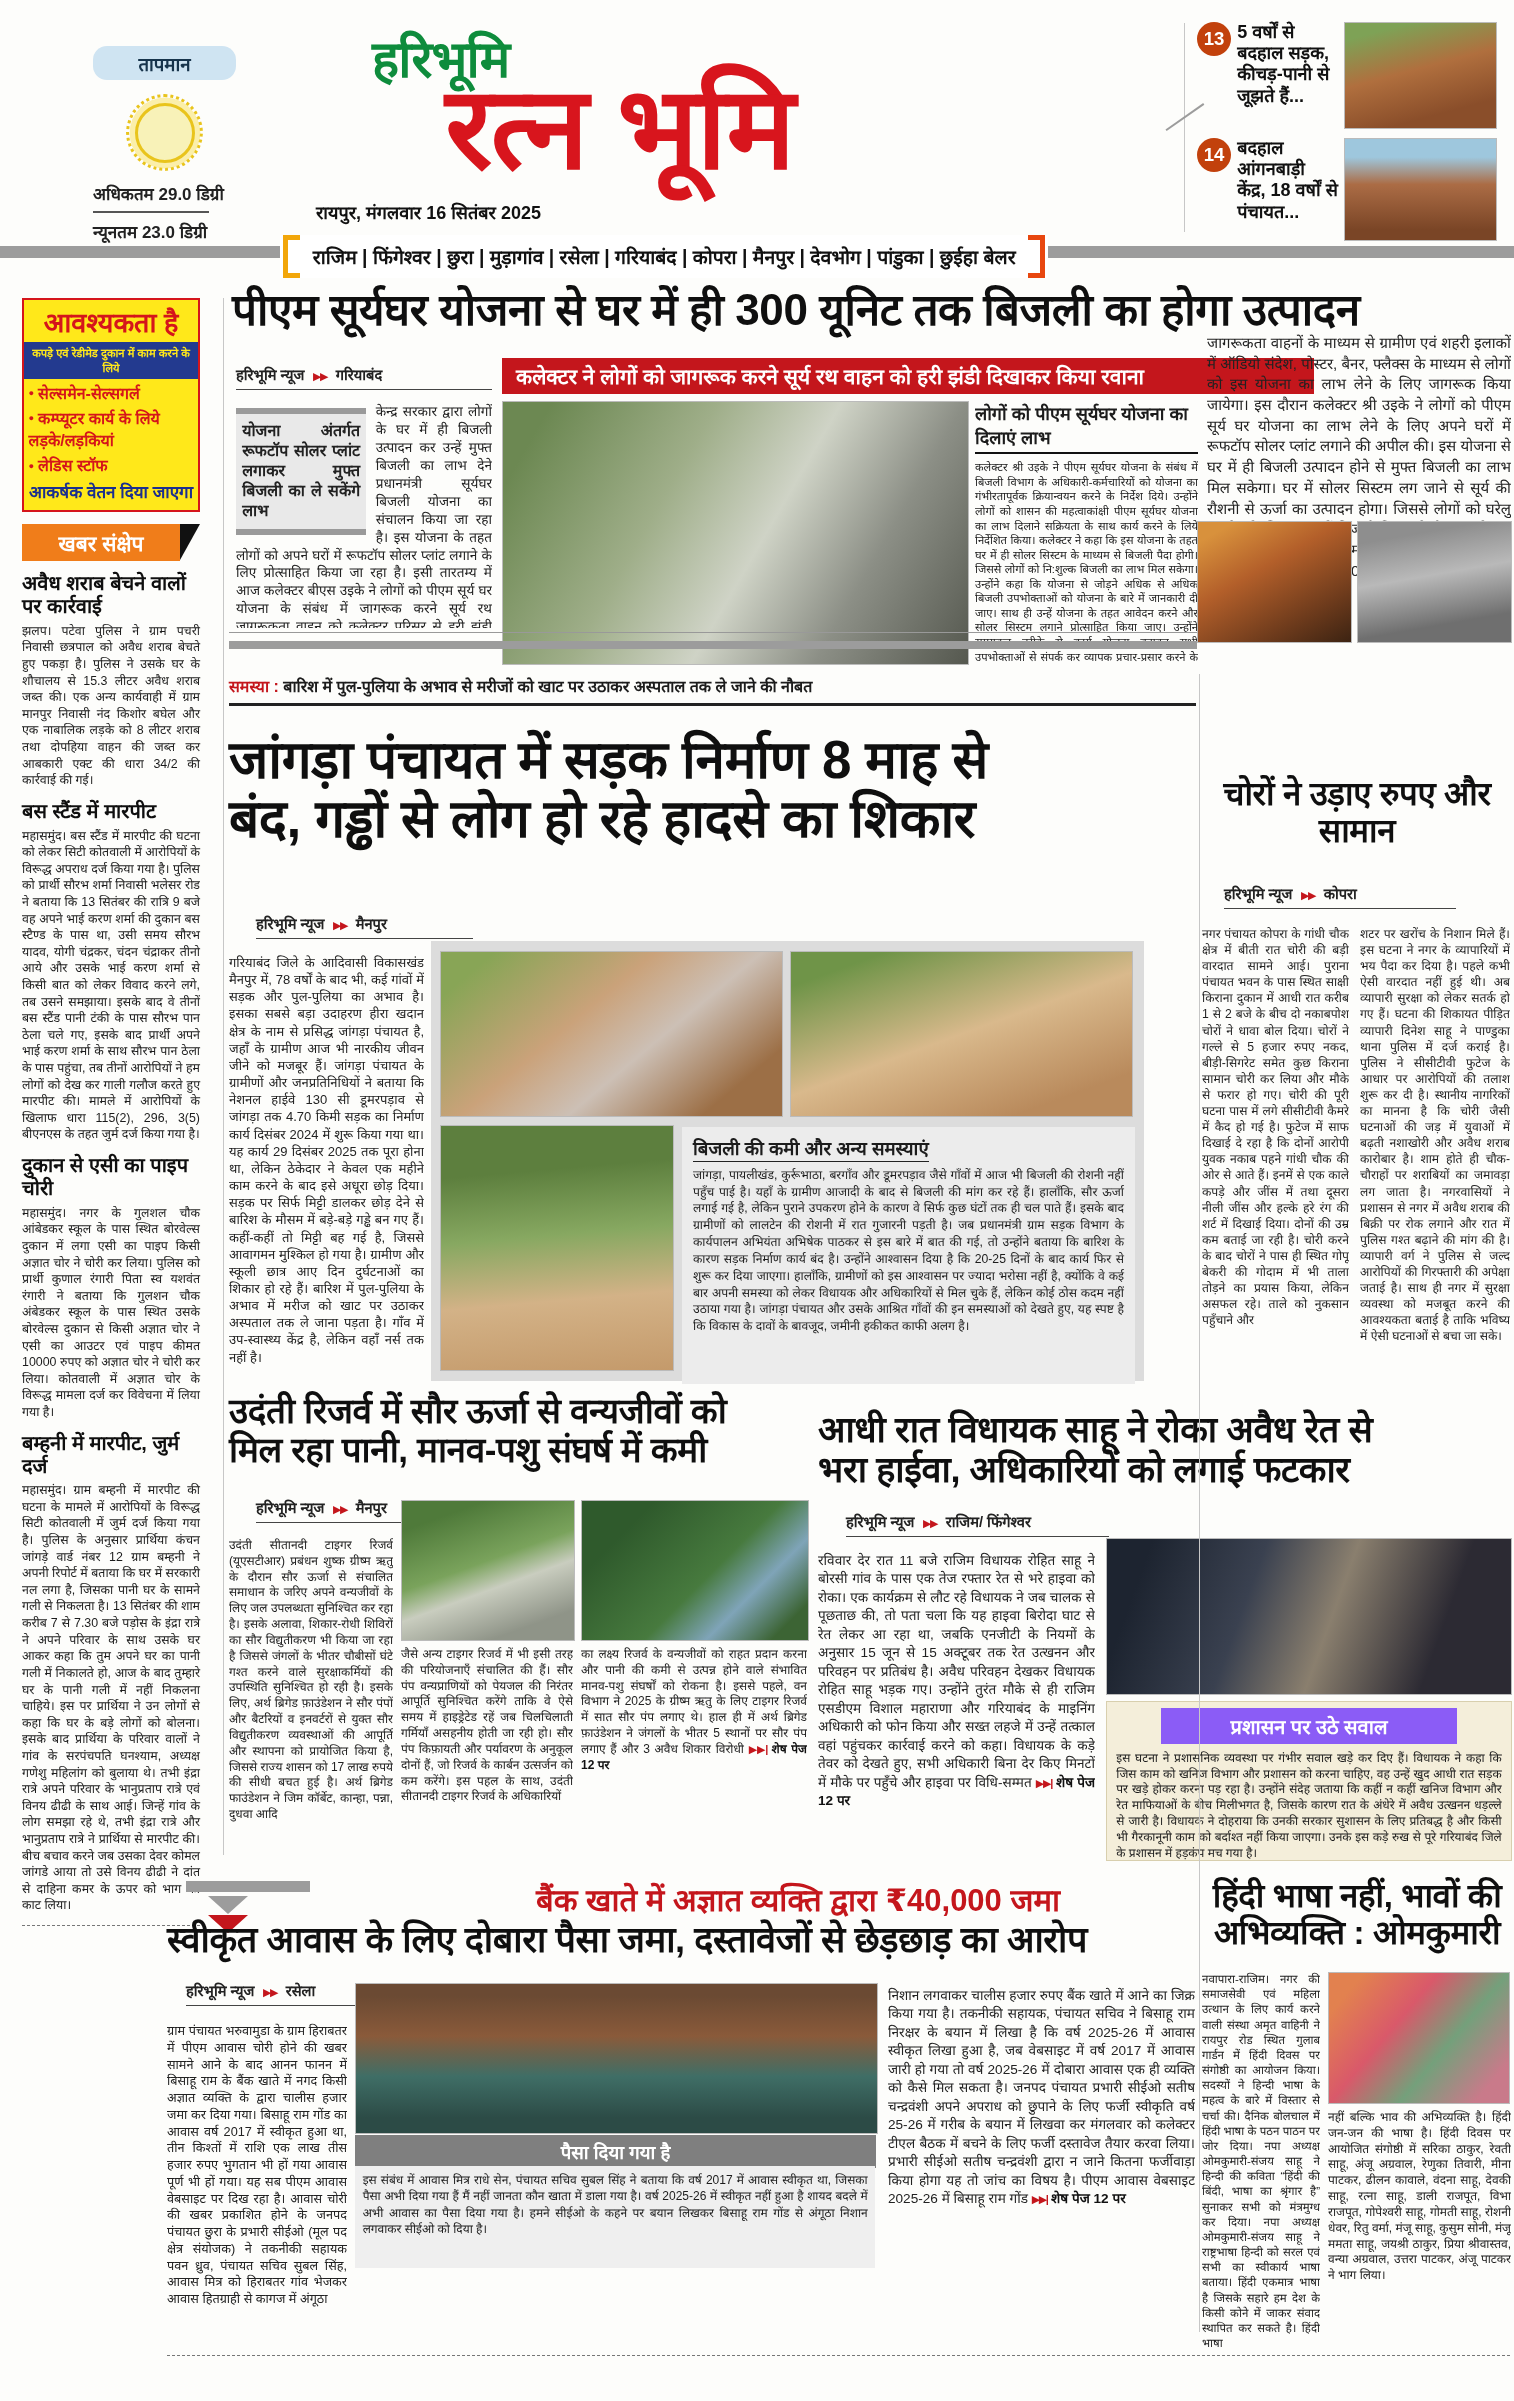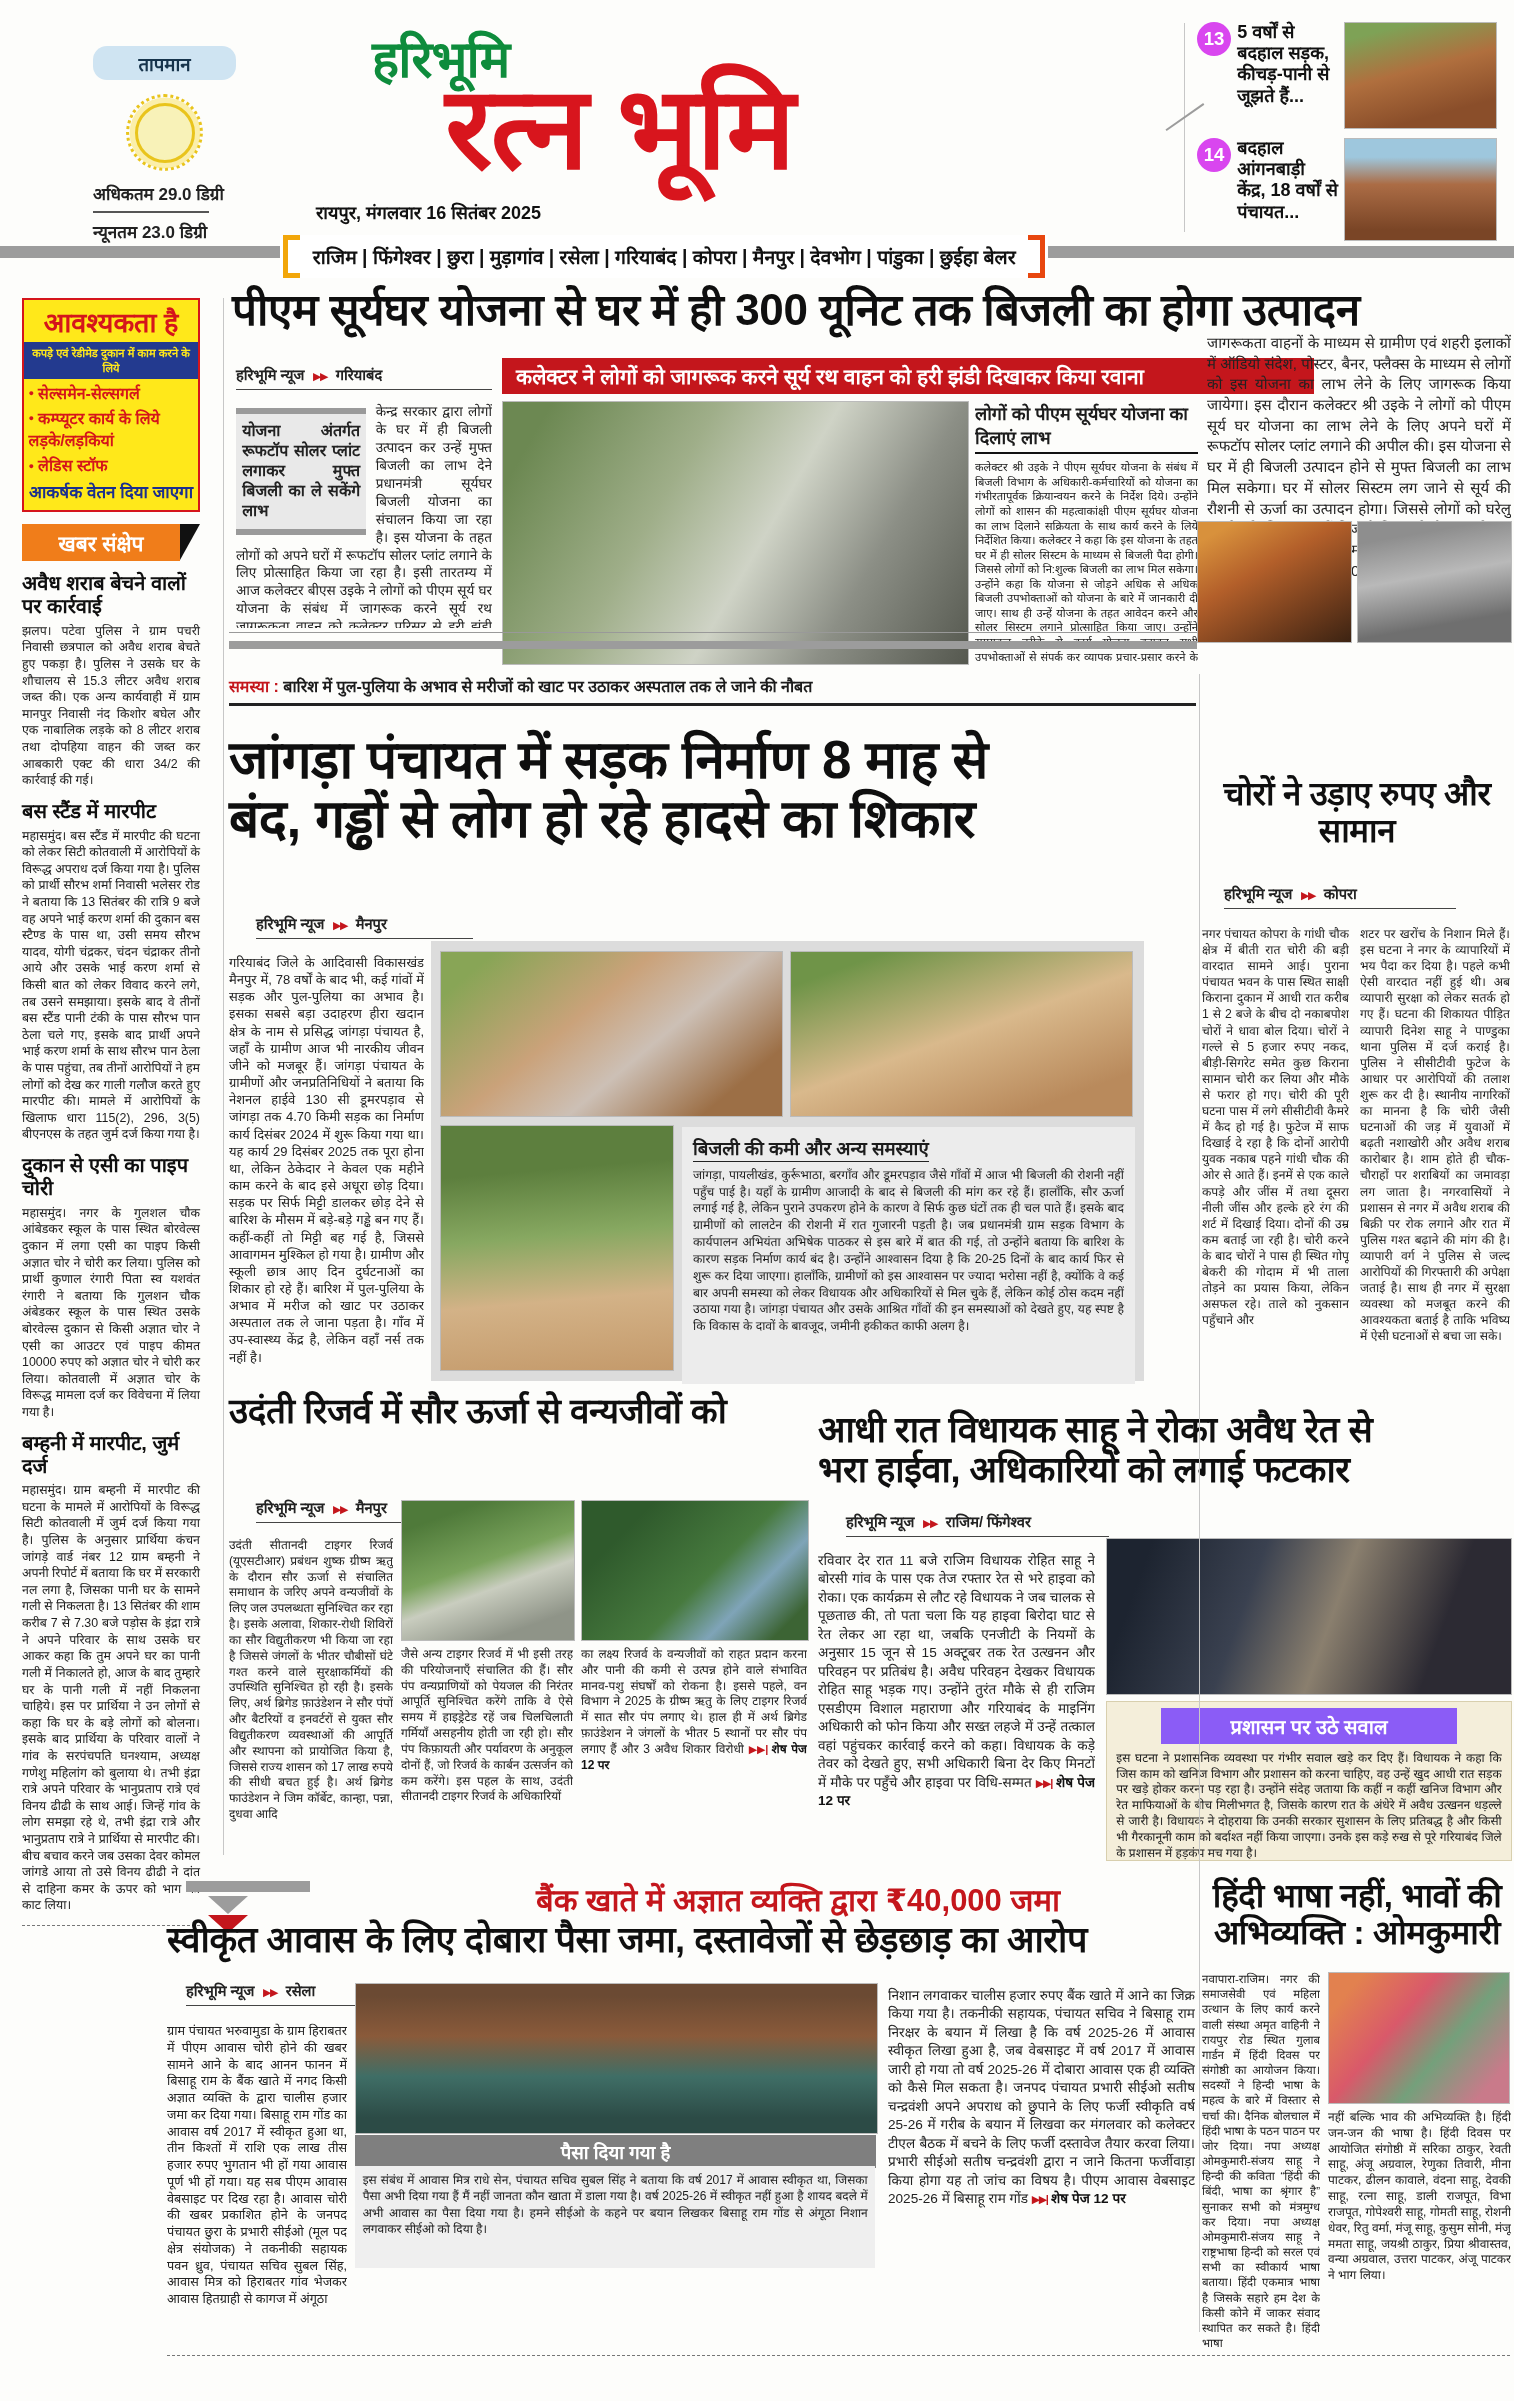--- a/index.html
+++ b/index.html
@@ -21,21 +21,21 @@
   
   .brand-top{color:#0e8c3c;font-size:51px;font-weight:800;letter-spacing:-0.8px;}
   .brand-main{color:#d8151d;font-size:115px;font-weight:800;letter-spacing:-1.5px;line-height:1;}
   .dateline{font-weight:bold;font-size:18px;color:#111;}
   .weather-pill{background:#cfe4f2;border-radius:14px;color:#17344c;font-weight:bold;font-size:18.6px;
                 padding:4.6px 0;text-align:center;}
   .sun{width:54px;height:54px;border-radius:50%;background:#f8f2b8;border:3.1px solid #e9c41c;
        box-shadow:0 0 0 5.4px rgba(248,222,70,.45);}
   .sun-wrap{width:71px;height:71px;border:3.1px dotted #e9c41c;border-radius:50%;display:flex;align-items:center;justify-content:center;}
   .w-line{font-weight:bold;font-size:17px;color:#222;}
-  .teaser-num{width:34px;height:34px;border-radius:50%;background:#d946ef;color:#fff;font-weight:bold;
+  .teaser-num{width:34px;height:34px;border-radius:50%;background:#c2410c;color:#fff;font-weight:bold;
               font-size:18.6px;display:flex;align-items:center;justify-content:center;flex:0 0 34px;}
   .teaser-txt{font-weight:bold;font-size:18px;line-height:1.18;color:#111;}
   .loc-bar{background:#9c9c9c;height:11.6px;width:1514px;}
   .loc-box{background:#fff;display:flex;align-items:center;gap:7.7px;padding:0 3.1px;}
   .loc-text{font-weight:800;font-size:19.4px;color:#111;white-space:nowrap;padding:3.1px 4.6px;}
   .brk{width:12.4px;height:33px;}
   .brk.l{border-left:5.4px solid #f2a60a;border-top:5.4px solid #f2a60a;border-bottom:5.4px solid #f2a60a;}
   .brk.r{border-right:5.4px solid #e8470f;border-top:5.4px solid #e8470f;border-bottom:5.4px solid #e8470f;}
   
   .ad{background:#ffe81a;border:2.3px solid #d5151b;}
@@ -222,20 +222,21 @@
       <span>हरिभूमि न्यूज</span>
       <span class="arr">▶▶</span>
       <span>कोपरा</span>
     </div>
   </div>
   <div class="abs body-txt jus ov" style="left:1202px;top:926px;width:147px;height:479px;font-size:12.2px;">नगर पंचायत कोपरा के गांधी चौक क्षेत्र में बीती रात चोरी की बड़ी वारदात सामने आई। पुराना पंचायत भवन के पास स्थित साक्षी किराना दुकान में आधी रात करीब 1 से 2 बजे के बीच दो नकाबपोश चोरों ने धावा बोल दिया। चोरों ने गल्ले से 5 हजार रुपए नकद, बीड़ी-सिगरेट समेत कुछ किराना सामान चोरी कर लिया और मौके से फरार हो गए। चोरी की पूरी घटना पास में लगे सीसीटीवी कैमरे में कैद हो गई है। फुटेज में साफ दिखाई दे रहा है कि दोनों आरोपी युवक नकाब पहने गांधी चौक की ओर से आते हैं। इनमें से एक काले कपड़े और जींस में तथा दूसरा नीली जींस और हल्के हरे रंग की शर्ट में दिखाई दिया। दोनों की उम्र कम बताई जा रही है। चोरी करने के बाद चोरों ने पास ही स्थित गोपू बेकरी की गोदाम में भी ताला तोड़ने का प्रयास किया, लेकिन असफल रहे। ताले को नुकसान पहुँचाने और</div>
   <div class="abs body-txt jus ov" style="left:1360px;top:926px;width:150px;height:479px;font-size:12.2px;">शटर पर खरोंच के निशान मिले हैं। इस घटना ने नगर के व्यापारियों में भय पैदा कर दिया है। पहले कभी ऐसी वारदात नहीं हुई थी। अब व्यापारी सुरक्षा को लेकर सतर्क हो गए हैं। घटना की शिकायत पीड़ित व्यापारी दिनेश साहू ने पाण्डुका थाना पुलिस में दर्ज कराई है। पुलिस ने सीसीटीवी फुटेज के आधार पर आरोपियों की तलाश शुरू कर दी है। स्थानीय नागरिकों का मानना है कि चोरी जैसी घटनाओं की जड़ में युवाओं में बढ़ती नशाखोरी और अवैध शराब कारोबार है। शाम होते ही चौक-चौराहों पर शराबियों का जमावड़ा लग जाता है। नगरवासियों ने प्रशासन से नगर में अवैध शराब की बिक्री पर रोक लगाने और रात में पुलिस गश्त बढ़ाने की मांग की है। व्यापारी वर्ग ने पुलिस से जल्द आरोपियों की गिरफ्तारी की अपेक्षा जताई है। साथ ही नगर में सुरक्षा व्यवस्था को मजबूत करने की आवश्यकता बताई है ताकि भविष्य में ऐसी घटनाओं से बचा जा सके।</div>
 
   <div class="abs hl" style="left:229px;top:1391px;width:589px;font-size:35px;">
     <div>उदंती रिजर्व में सौर ऊर्जा से वन्यजीवों को</div>
+    <div>मिल रहा पानी, मानव-पशु संघर्ष में कमी</div>
   </div>
   <div class="abs" style="left:256px;top:1497px;width:209px;">
     <div class="byline">
       <span>हरिभूमि न्यूज</span>
       <span class="arr">▶▶</span>
       <span>मैनपुर</span>
     </div>
   </div>
   <div class="abs body-txt jus ov" style="left:229px;top:1538px;width:164px;height:316px;font-size:12px;">उदंती सीतानदी टाइगर रिजर्व (यूएसटीआर) प्रबंधन शुष्क ग्रीष्म ऋतु के दौरान सौर ऊर्जा से संचालित समाधान के जरिए अपने वन्यजीवों के लिए जल उपलब्धता सुनिश्चित कर रहा है। इसके अलावा, शिकार-रोधी शिविरों का सौर विद्युतीकरण भी किया जा रहा है जिससे जंगलों के भीतर चौबीसों घंटे गश्त करने वाले सुरक्षाकर्मियों की उपस्थिति सुनिश्चित हो रही है। इसके लिए, अर्थ ब्रिगेड फ़ाउंडेशन ने सौर पंपों और बैटरियों व इनवर्टरों से युक्त सौर विद्युतीकरण व्यवस्थाओं की आपूर्ति और स्थापना को प्रायोजित किया है, जिससे राज्य शासन को 17 लाख रुपये की सीधी बचत हुई है। अर्थ ब्रिगेड फाउंडेशन ने जिम कॉर्बेट, कान्हा, पन्ना, दुधवा आदि</div>
   <div class="abs photo" style="left:401px;top:1500px;width:172px;height:139px;background:linear-gradient(160deg,#4f7a3a 15%,#7aa35c 45%,#c9cdbf 60%,#8f9488 85%);"></div>

